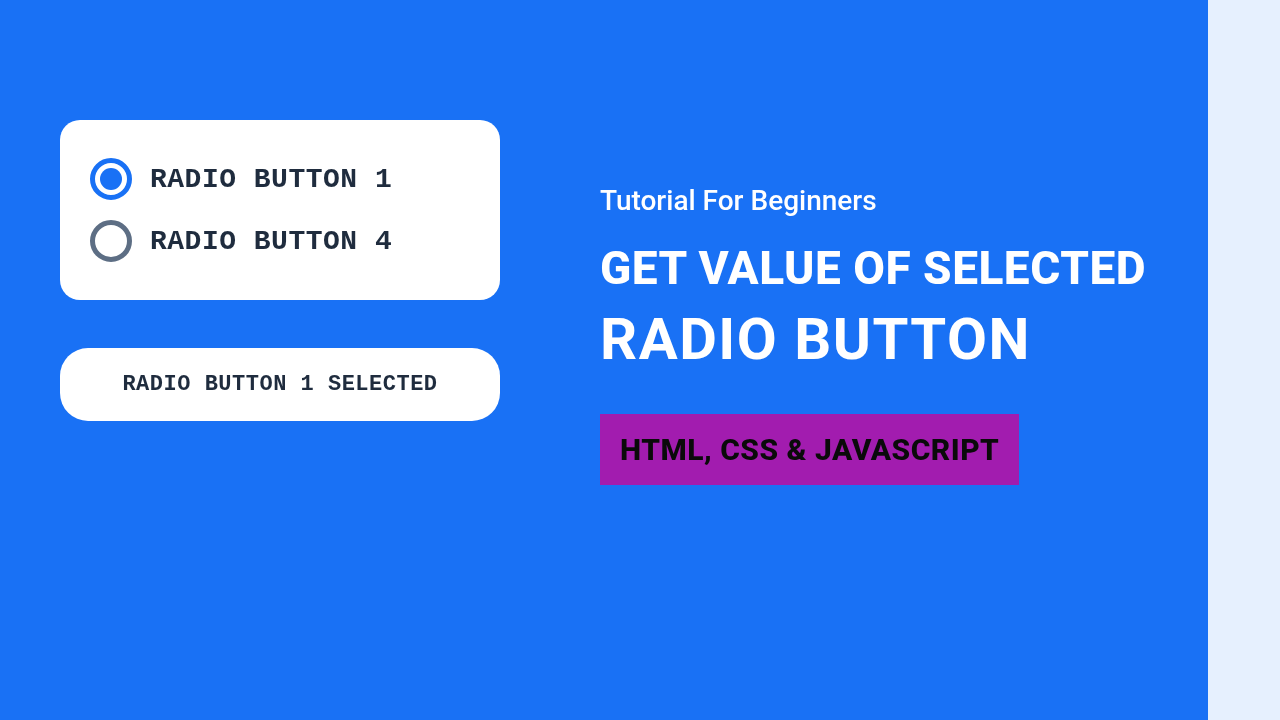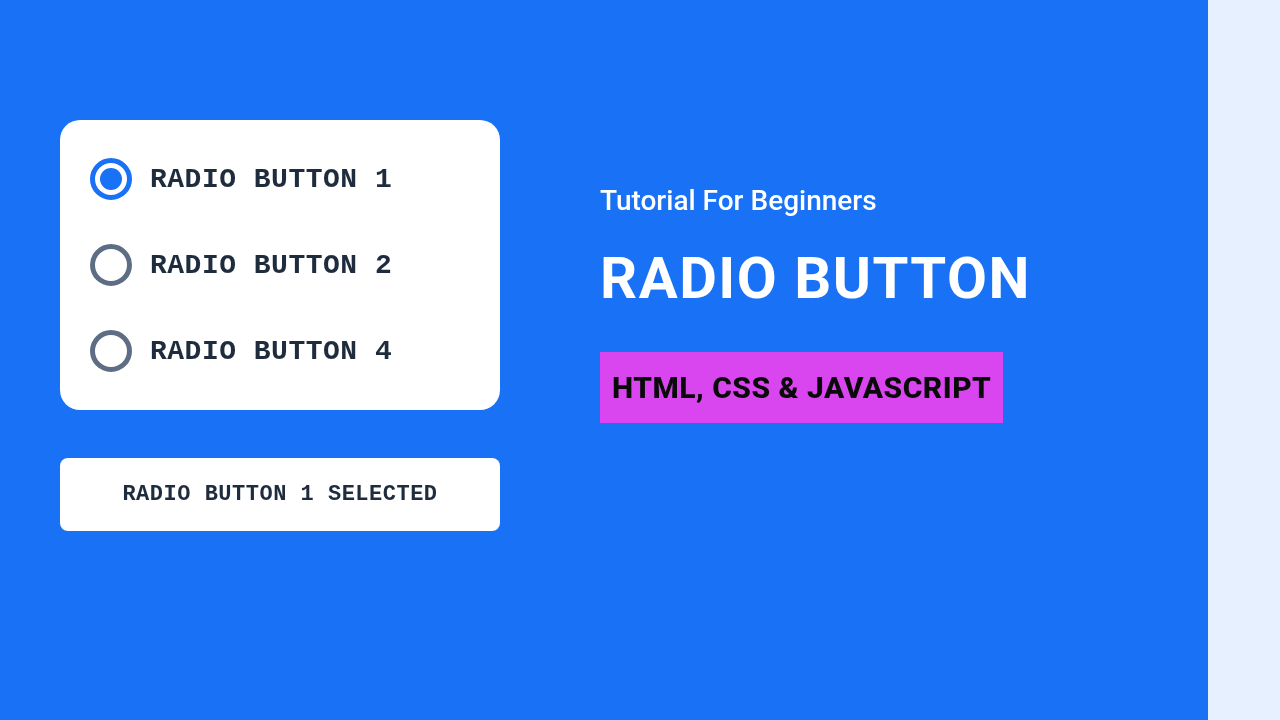--- a/index.html
+++ b/index.html
@@ -28,21 +28,21 @@
       left: 60px;
       top: 120px;
       width: 440px;
     }
     .radio-card {
       background: #ffffff;
       border-radius: 20px;
       padding: 38px 30px;
       display: flex;
       flex-direction: column;
-      gap: 44px;
+      gap: 20px;
     }
     .radio-row {
       display: flex;
       align-items: center;
       gap: 18px;
       cursor: pointer;
     }
     .radio-outer {
       width: 42px;
       height: 42px;
@@ -69,21 +69,21 @@
     .radio-label {
       font-family: "Courier New", Courier, monospace;
       font-size: 28px;
       font-weight: 700;
       color: #1f2c3e;
       letter-spacing: 0.5px;
     }
     .status-card {
       margin-top: 48px;
       background: #ffffff;
-      border-radius: 8px;
+      border-radius: 28px;
       padding: 24px 30px;
       text-align: center;
     }
     .status-text {
       font-family: "Courier New", Courier, monospace;
       font-size: 22px;
       font-weight: 700;
       color: #1f2c3e;
       letter-spacing: 0.5px;
     }
@@ -109,22 +109,22 @@
     .heading-line2 {
       color: #ffffff;
       font-size: 58px;
       font-weight: 700;
       letter-spacing: 1.5px;
       line-height: 1.3;
       margin-top: 6px;
     }
     .tech-badge {
       margin-top: 36px;
-      background: #d946ef;
-      padding: 18px 12px;
+      background: #a21caf;
+      padding: 18px 20px;
       display: inline-block;
     }
     .tech-badge-text {
       color: #0a0a0a;
       font-size: 30px;
       font-weight: 800;
       letter-spacing: 0.5px;
     }
   </style>
 </head>
@@ -135,40 +135,35 @@
 <div class="left-panel">
   <div class="radio-card">
 
     <div class="radio-row">
       <span class="radio-outer selected">
         <span class="radio-inner"></span>
       </span>
       <span class="radio-label">RADIO BUTTON 1</span>
     </div>
 
-    <div class="radio-row">
-      <span class="radio-outer">
-        
-      </span>
-      <span class="radio-label">RADIO BUTTON 2</span>
-    </div>
 
     <div class="radio-row">
       <span class="radio-outer">
         
       </span>
       <span class="radio-label">RADIO BUTTON 4</span>
     </div>
 
   </div>
 
   <div class="status-card">
     <div class="status-text">RADIO BUTTON 1 SELECTED</div>
   </div>
 </div>
 
 <div class="right-panel">
   <div class="subtitle">Tutorial For Beginners</div>
+  <div class="heading-line1">GET VALUE OF SELECTED</div>
   <div class="heading-line2">RADIO BUTTON</div>
   <div class="tech-badge">
     <span class="tech-badge-text">HTML, CSS &amp; JAVASCRIPT</span>
   </div>
 </div>
 
 </body></html>

